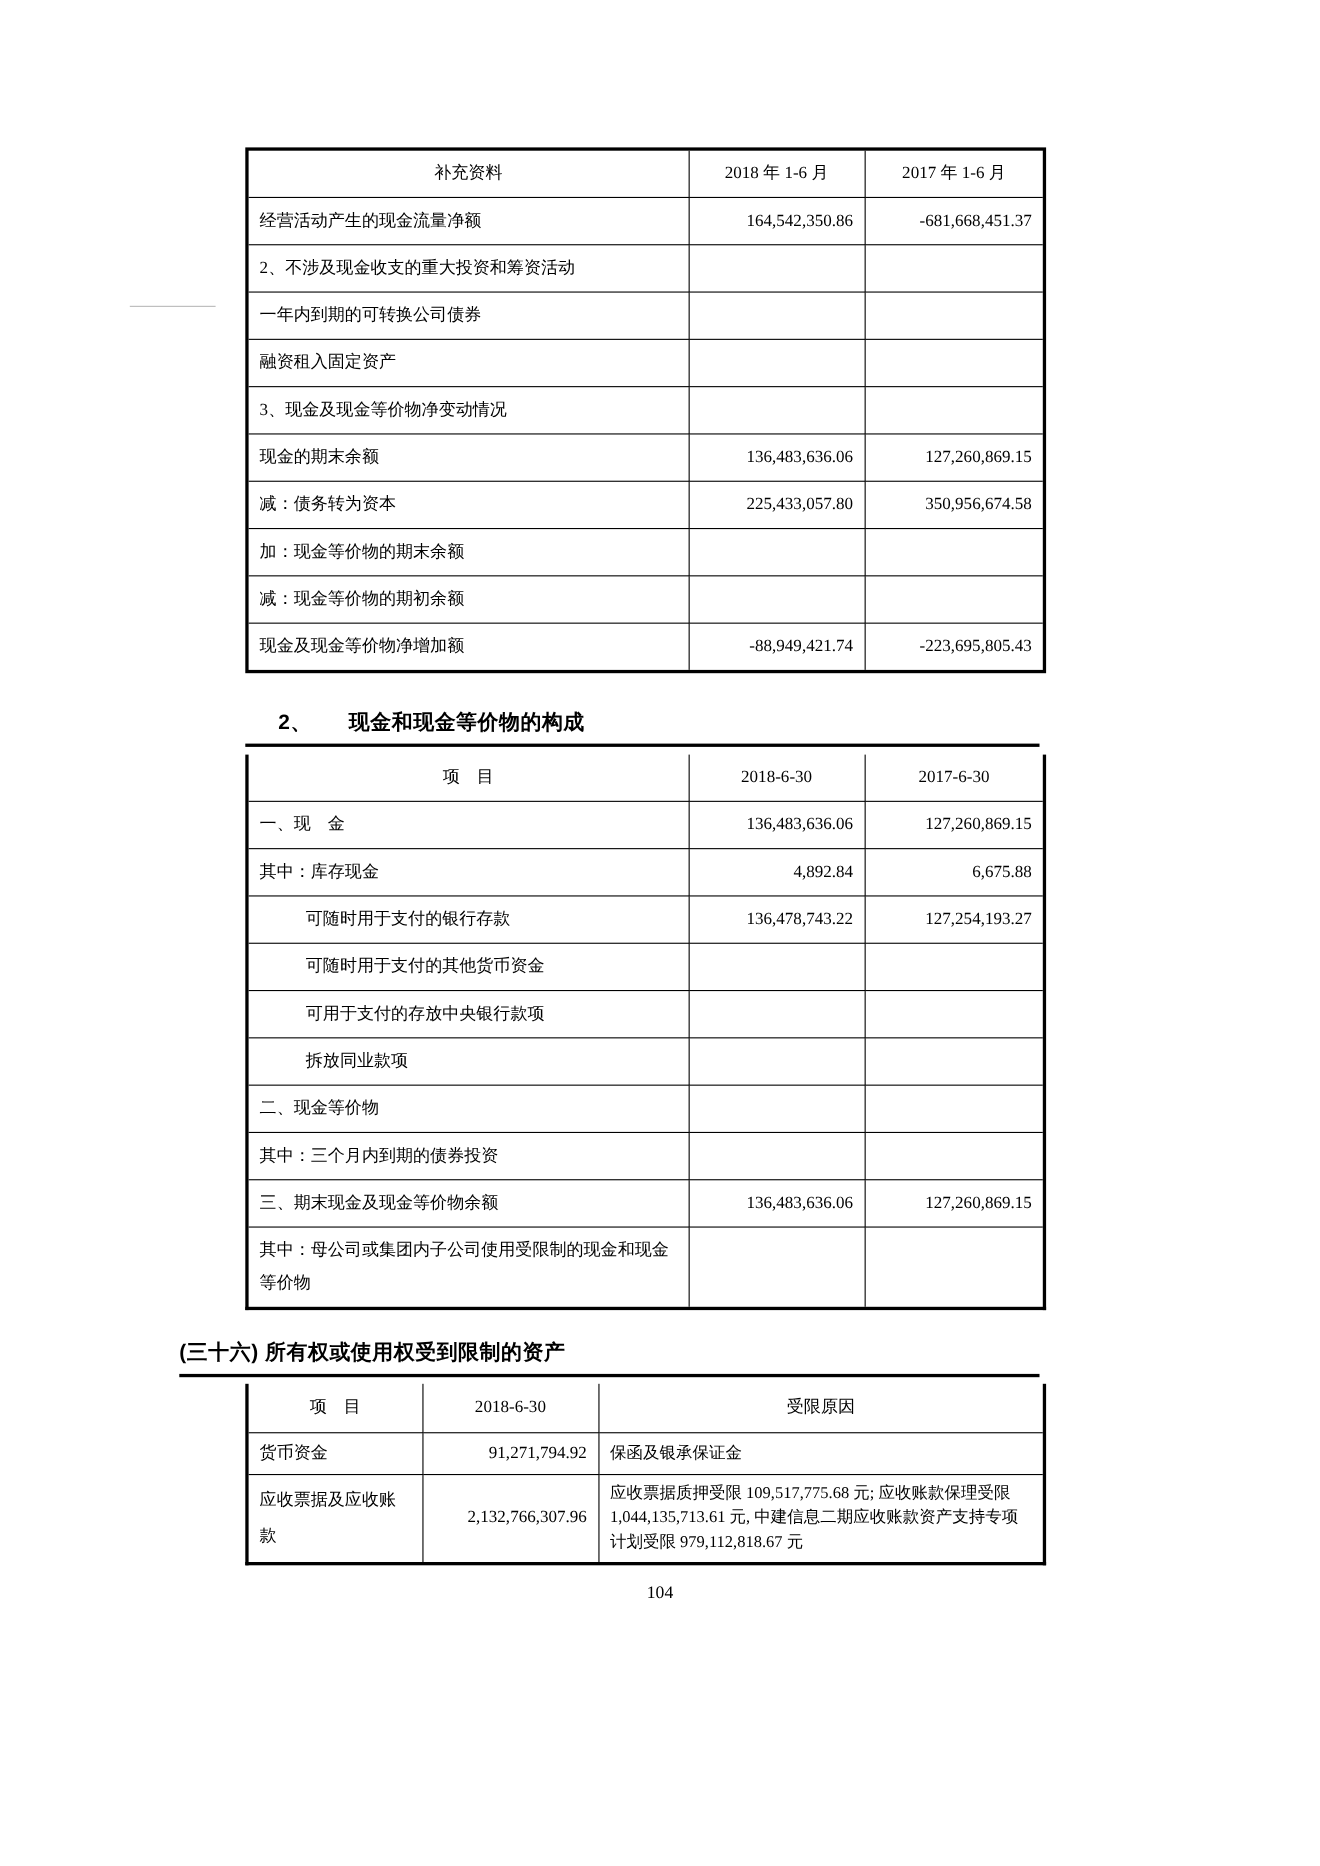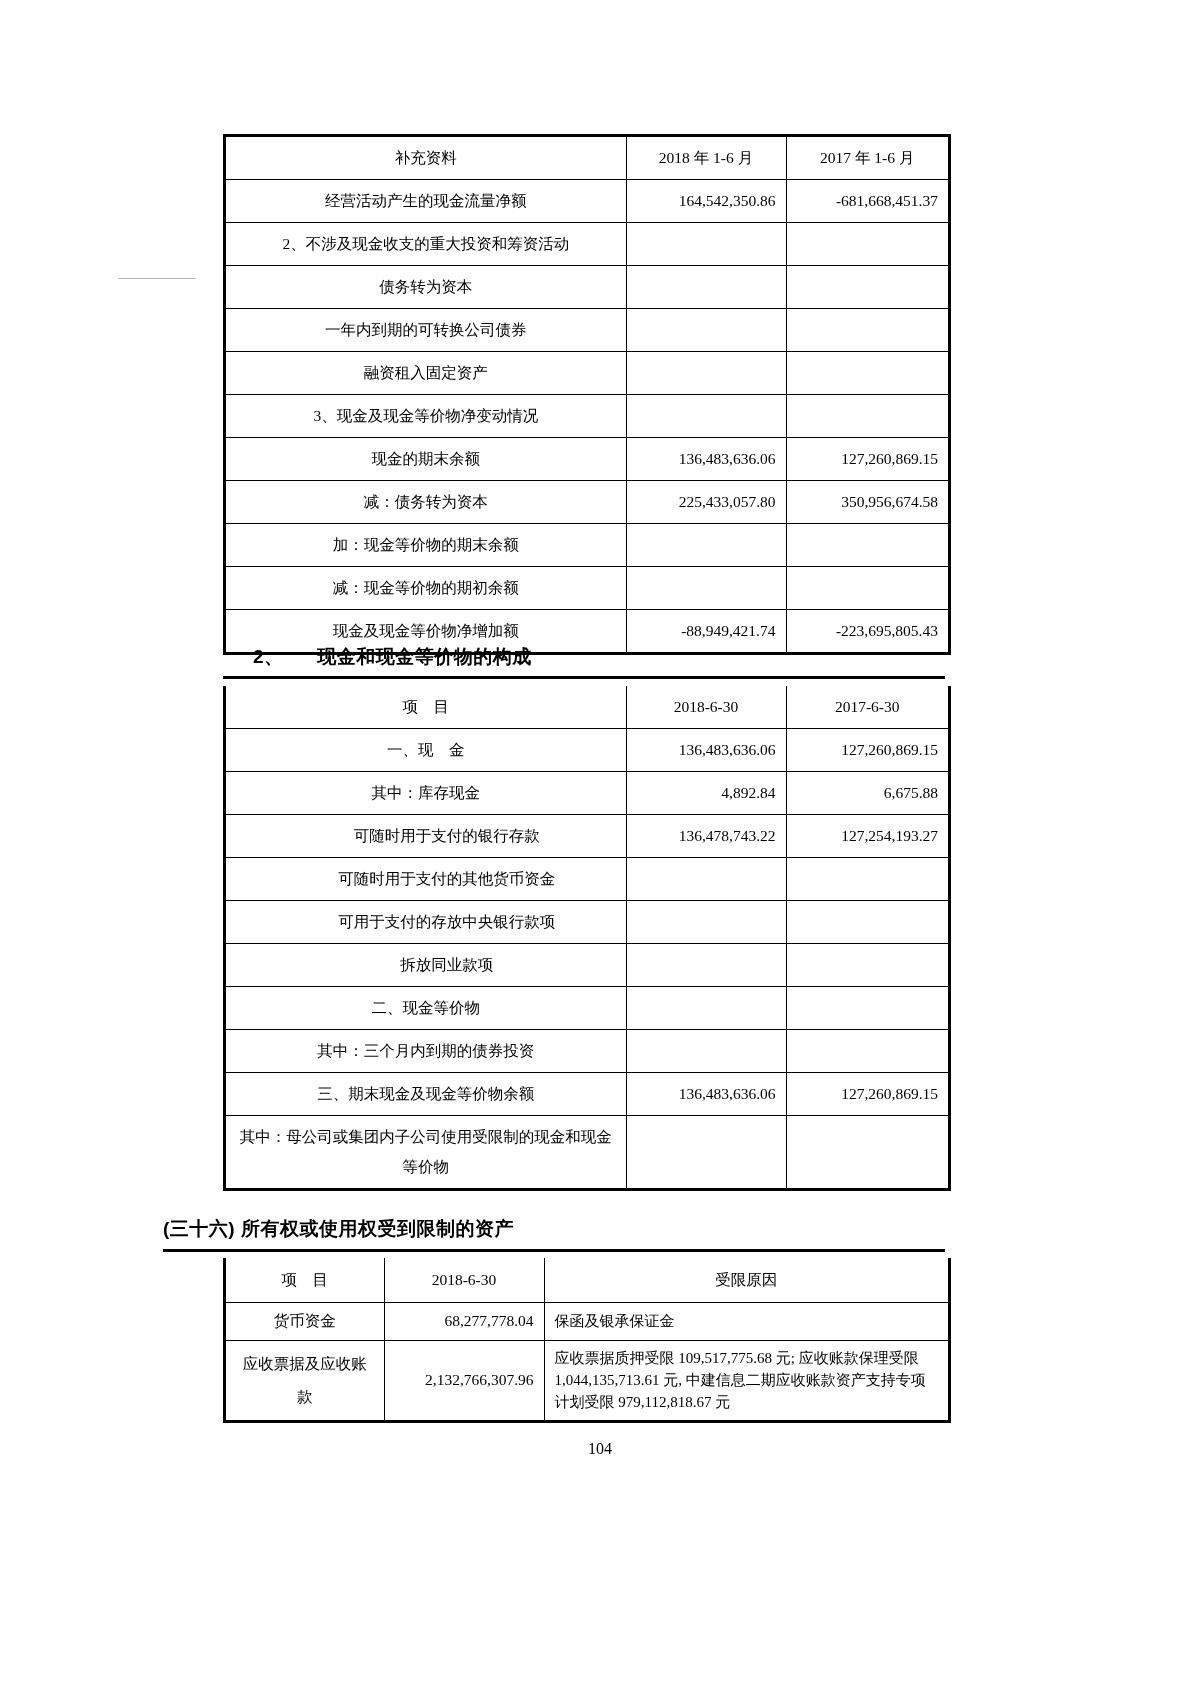--- a/index.html
+++ b/index.html
@@ -39,21 +39,21 @@
     color: #000;
   }
   table.doc td {
     border: 1px solid #000;
     padding: 6px 10px;
     vertical-align: middle;
     line-height: 1.45;
   }
   .c { text-align: center; }
   .r { text-align: right; }
-  .l { text-align: center; }
+  .l { text-align: left; }
   .nowrap { white-space: nowrap; }
 
   .tbl-wrap {
     position: absolute;
     border-top: 3px solid #000;
     border-bottom: 3px solid #000;
     border-left: 3px solid #000;
     border-right: 3px solid #000;
   }
   .tbl-wrap table.doc { border-collapse: collapse; }
@@ -170,25 +170,20 @@
           <td class="l">经营活动产生的现金流量净额</td>
           <td class="r">164,542,350.86</td>
           <td class="r">-681,668,451.37</td>
         </tr>
         <tr class="tall">
           <td class="l">2、不涉及现金收支的重大投资和筹资活动</td>
           <td class="r"></td>
           <td class="r"></td>
         </tr>
         <tr class="tall">
-          <td class="l">债务转为资本</td>
-          <td class="r"></td>
-          <td class="r"></td>
-        </tr>
-        <tr class="tall">
           <td class="l">一年内到期的可转换公司债券</td>
           <td class="r"></td>
           <td class="r"></td>
         </tr>
         <tr class="tall">
           <td class="l">融资租入固定资产</td>
           <td class="r"></td>
           <td class="r"></td>
         </tr>
         <tr class="tall">
@@ -310,21 +305,21 @@
         <col style="width:404px">
       </colgroup>
       <tbody>
         <tr class="tall">
           <td class="c">项　目</td>
           <td class="c nowrap">2018-6-30</td>
           <td class="c">受限原因</td>
         </tr>
         <tr style="height:38px">
           <td class="l">货币资金</td>
-          <td class="r">68,277,778.04</td>
+          <td class="r">91,271,794.92</td>
           <td class="reason-cell">保函及银承保证金</td>
         </tr>
         <tr style="height:66px">
           <td class="l" style="line-height:2.1">应收票据及应收账款</td>
           <td class="r">2,132,766,307.96</td>
           <td class="reason-cell">应收票据质押受限 109,517,775.68 元; 应收账款保理受限 1,044,135,713.61 元, 中建信息二期应收账款资产支持专项计划受限 979,112,818.67 元</td>
         </tr>
       </tbody>
     </table>
   </div>

